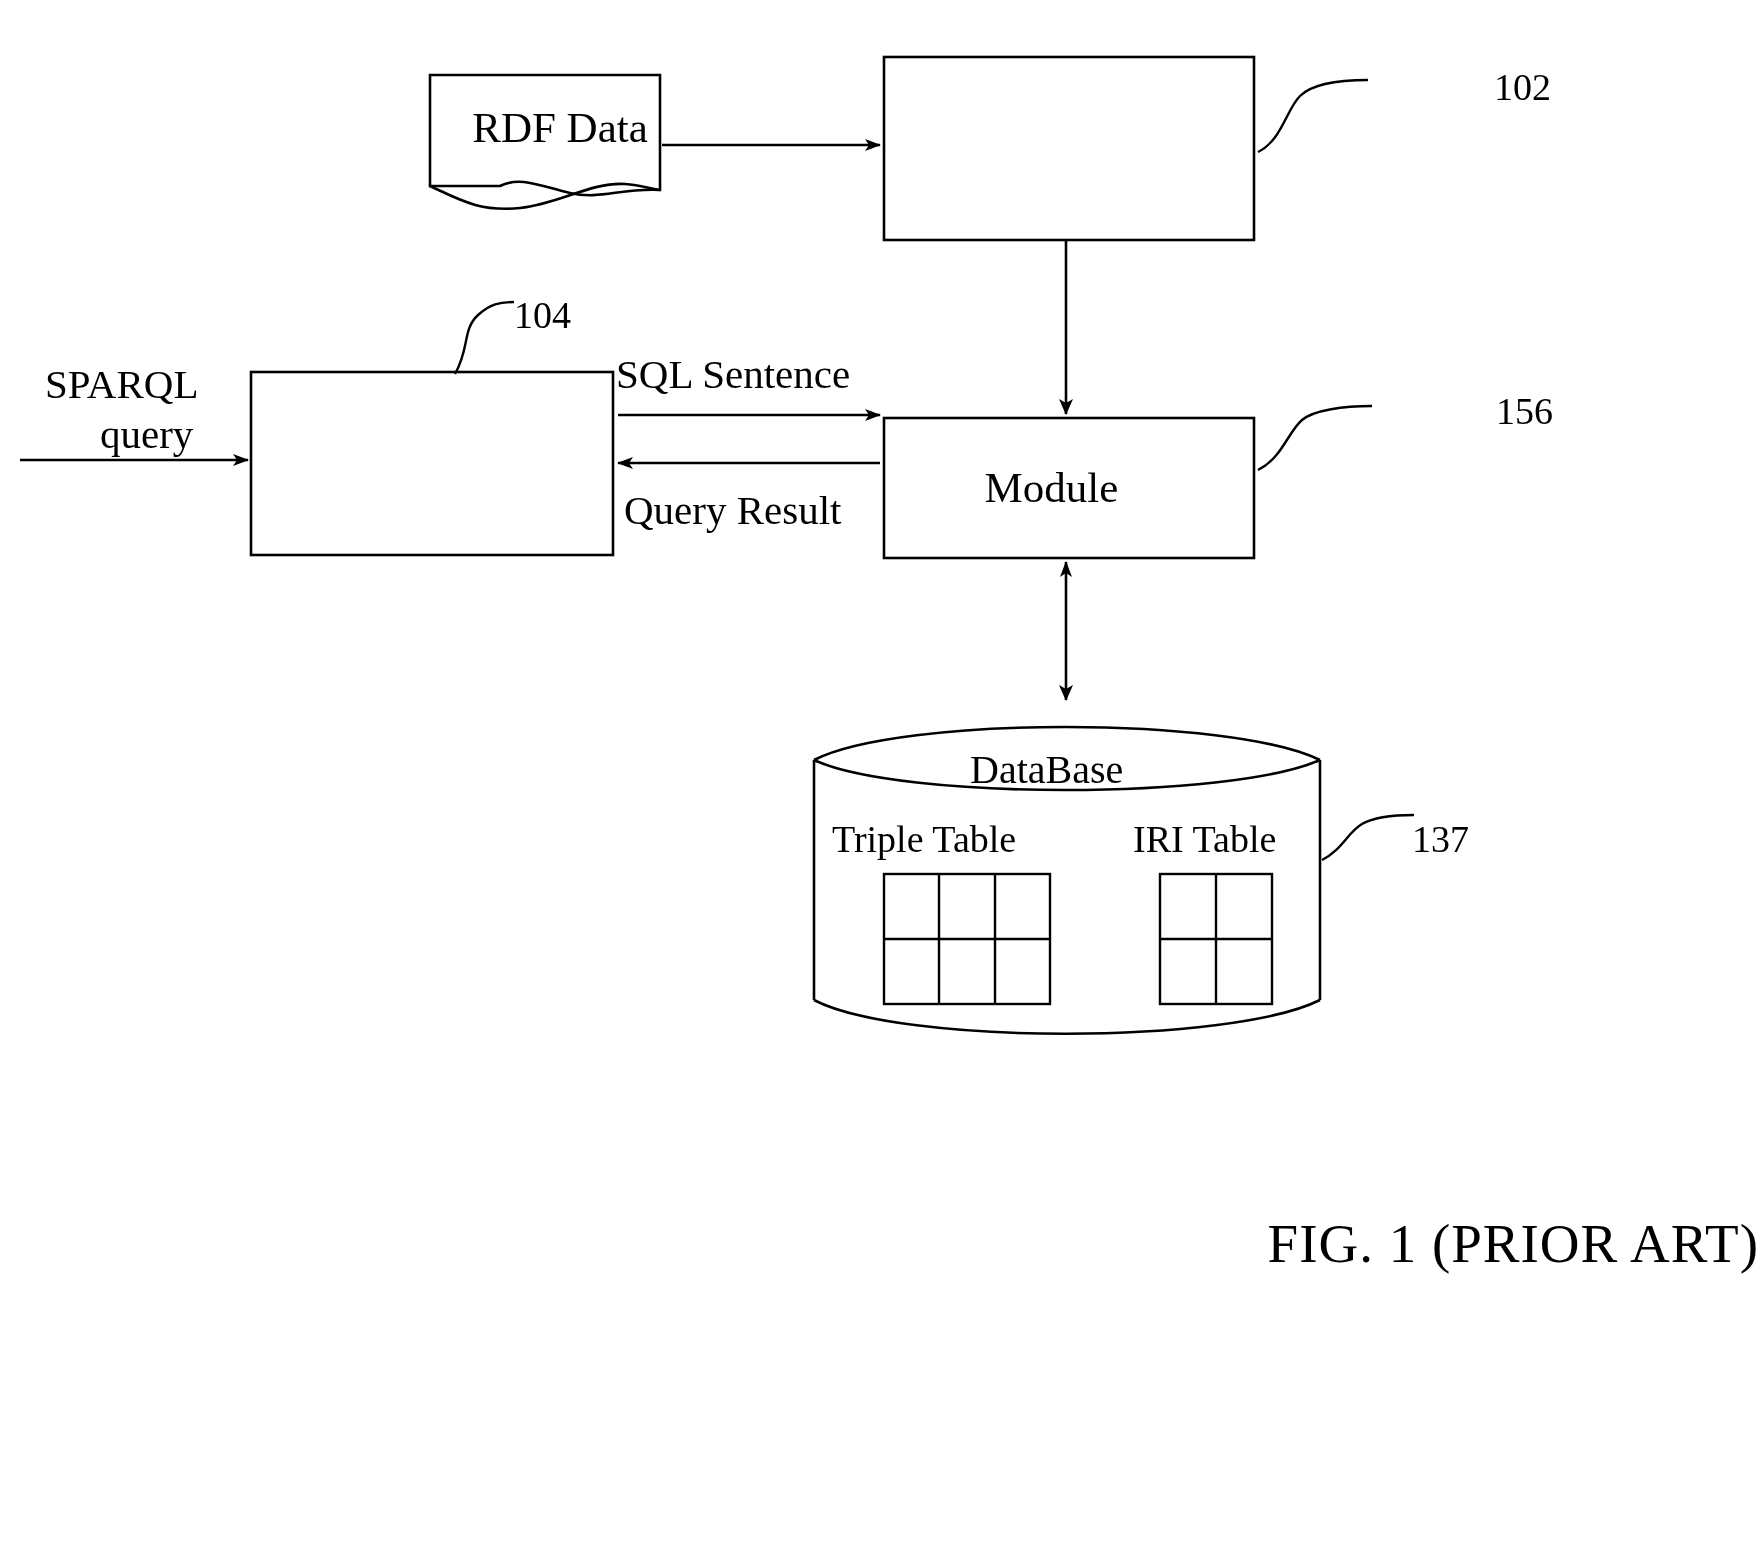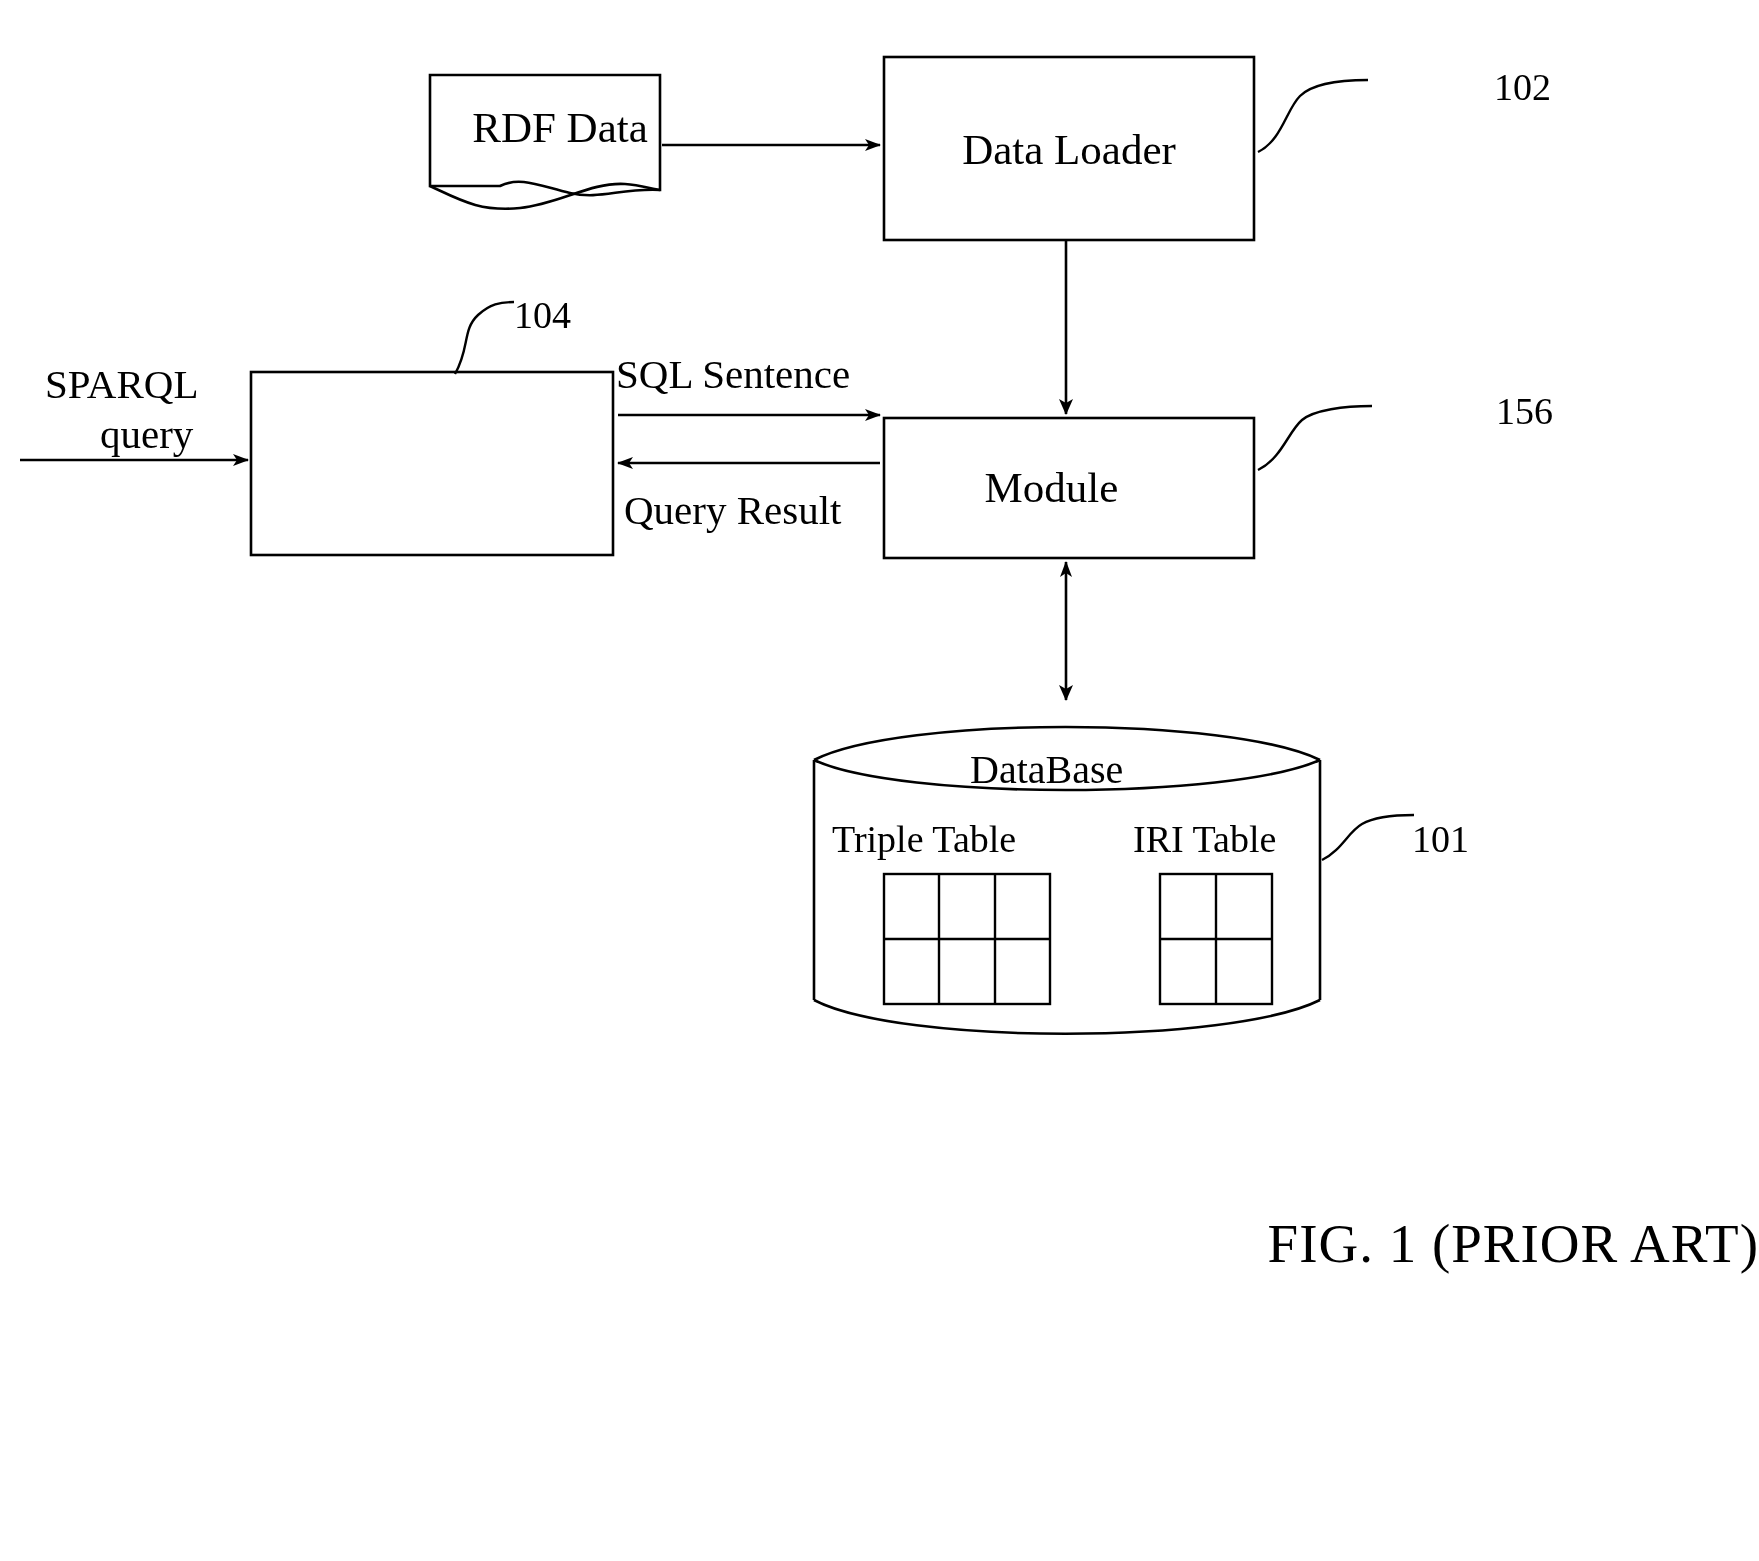--- a/index.html
+++ b/index.html
@@ -133,21 +133,20 @@
       <rect x="1160" y="874" width="112" height="130"></rect>
       <line x1="1216" y1="874" x2="1216" y2="1004"></line>
       <line x1="1160" y1="939" x2="1272" y2="939"></line>
     </g>
 
     <path d="M1322,860 C1342,850 1348,832 1362,824 C1374,817 1396,815 1414,815" fill="none" stroke="#000" stroke-width="2.4"></path>
   </svg>
 
   <div class="lbl node-title" style="left:448px; top:104px; width:224px;">RDF Data</div>
 
-  <div class="lbl node-title" style="left:884px; top:126px; width:370px;">Data Loader</div>
 
   <div class="lbl ref-num" style="left:1494px; top:66px;">102</div>
 
   <div class="lbl ref-num" style="left:514px; top:294px;">104</div>
 
   <div class="lbl flow-text" style="left:45px; top:362px;">SPARQL</div>
   <div class="lbl flow-text" style="left:84px; top:412px;margin-left:16px;">query</div>
 
 
   <div class="lbl flow-text" style="left:616px; top:352px;">SQL Sentence</div>
@@ -157,17 +156,17 @@
   <div class="lbl node-title" style="left:884px; top:464px; width:335px;">Module</div>
 
   <div class="lbl ref-num" style="left:1496px; top:390px;">156</div>
 
   <div class="lbl db-cap" style="left:970px; top:748px;">DataBase</div>
 
   <div class="lbl table-cap" style="left:832px; top:818px;">Triple Table</div>
 
   <div class="lbl table-cap" style="left:1133px; top:818px;text-align:right;">IRI Table</div>
 
-  <div class="lbl ref-num" style="left:1412px; top:818px;">101</div>
+  <div class="lbl ref-num" style="left:1412px; top:818px;">137</div>
 
   <div class="figcaption" style="top:1212px;">FIG. 1 (PRIOR ART)</div>
 
 </div>
 
 </body></html>

